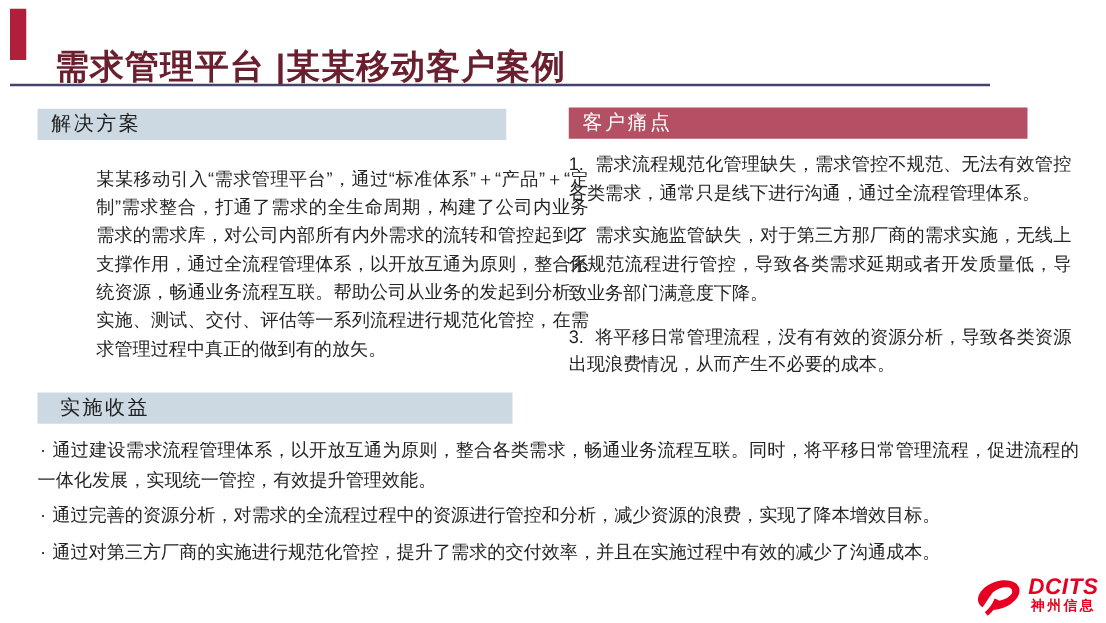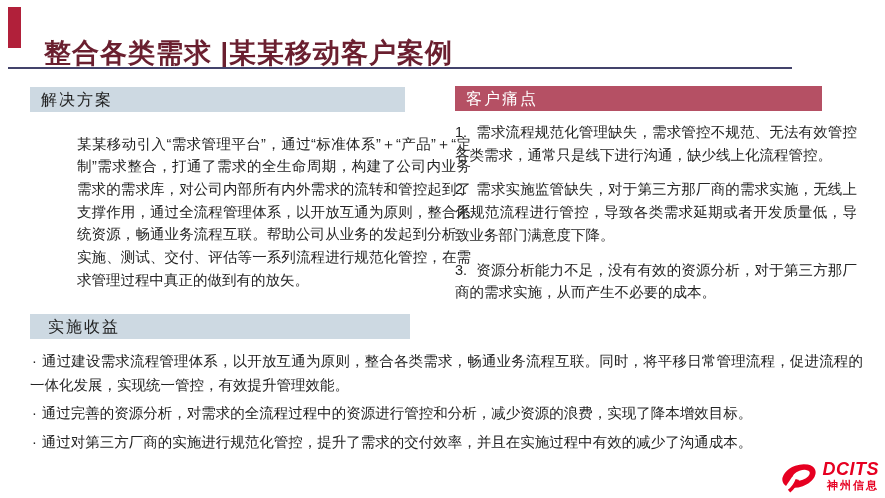--- a/index.html
+++ b/index.html
@@ -25,51 +25,51 @@
     position:absolute;left:31px;top:118px;width:394px;
     font-size:14.5px;line-height:22.7px;text-align:justify;margin-left:46px;
   }
   .pain-list{position:absolute;left:455px;top:121px;width:402px;font-size:14.5px;line-height:22.7px;}
   .pain-item{margin:0 0 12px 0;text-align:justify;}
   .pain-item .num{margin-right:9px;}
   .benefits-list{position:absolute;left:30px;top:350px;width:833px;font-size:14.5px;line-height:23.5px;}
   .benefit-item{margin:0 0 5px 0;text-align:justify;}
   .benefit-item .bullet-char{margin:0 5px 0 2px;}
   .logo{position:absolute;right:6px;bottom:5px;display:flex;align-items:center;gap:4px;}
-  .logo-text-col{display:flex;flex-direction:column;align-items:flex-end;}
+  .logo-text-col{display:flex;flex-direction:column;align-items:center;}
   .logo-brand{
     font-size:18px;font-weight:bold;font-style:italic;line-height:18px;
     color:var(--logo-red,#e60021);letter-spacing:0.5px;
   }
   .logo-company{
     font-size:11px;font-weight:bold;line-height:13px;color:var(--logo-red,#e60021);
     letter-spacing:2px;margin-top:1px;
   }
 </style>
 </head>
 <body>
 
 <div class="slide">
 
   <div class="accent-bar"></div>
 
-  <h1 class="title">整合各类需求 |某某移动客户案例</h1>
+  <h1 class="title">需求管理平台 |某某移动客户案例</h1>
 
   <div class="rule"></div>
 
   <div class="sec-header hdr-pain">客户痛点</div>
 
   <div class="sec-header light hdr-solution">解决方案</div>
 
   <p class="solution-body">某某移动引入“需求管理平台”，通过“标准体系”＋“产品”＋“定制”需求整合，打通了需求的全生命周期，构建了公司内业务需求的需求库，对公司内部所有内外需求的流转和管控起到了支撑作用，通过全流程管理体系，以开放互通为原则，整合系统资源，畅通业务流程互联。帮助公司从业务的发起到分析、实施、测试、交付、评估等一系列流程进行规范化管控，在需求管理过程中真正的做到有的放矢。</p>
 
   <div class="pain-list">
-    <p class="pain-item"><span class="num">1.</span><span>需求流程规范化管理缺失，需求管控不规范、无法有效管控各类需求，通常只是线下进行沟通，缺少线上化流程管控。</span></p>
+    <p class="pain-item"><span class="num">1.</span><span>需求流程规范化管理缺失，需求管控不规范、无法有效管控各类需求，通常只是线下进行沟通，通过全流程管理体系。</span></p>
     <p class="pain-item"><span class="num">2.</span><span>需求实施监管缺失，对于第三方那厂商的需求实施，无线上化规范流程进行管控，导致各类需求延期或者开发质量低，导致业务部门满意度下降。</span></p>
-    <p class="pain-item"><span class="num">3.</span><span>资源分析能力不足，没有有效的资源分析，对于第三方那厂商的需求实施，从而产生不必要的成本。</span></p>
+    <p class="pain-item"><span class="num">3.</span><span>将平移日常管理流程，没有有效的资源分析，导致各类资源出现浪费情况，从而产生不必要的成本。</span></p>
   </div>
 
   <div class="sec-header light hdr-benefits">实施收益</div>
 
   <div class="benefits-list">
     <p class="benefit-item"><span class="bullet-char">·</span><span>通过建设需求流程管理体系，以开放互通为原则，整合各类需求，畅通业务流程互联。同时，将平移日常管理流程，促进流程的一体化发展，实现统一管控，有效提升管理效能。</span></p>
     <p class="benefit-item"><span class="bullet-char">·</span><span>通过完善的资源分析，对需求的全流程过程中的资源进行管控和分析，减少资源的浪费，实现了降本增效目标。</span></p>
     <p class="benefit-item"><span class="bullet-char">·</span><span>通过对第三方厂商的实施进行规范化管控，提升了需求的交付效率，并且在实施过程中有效的减少了沟通成本。</span></p>
   </div>
 

